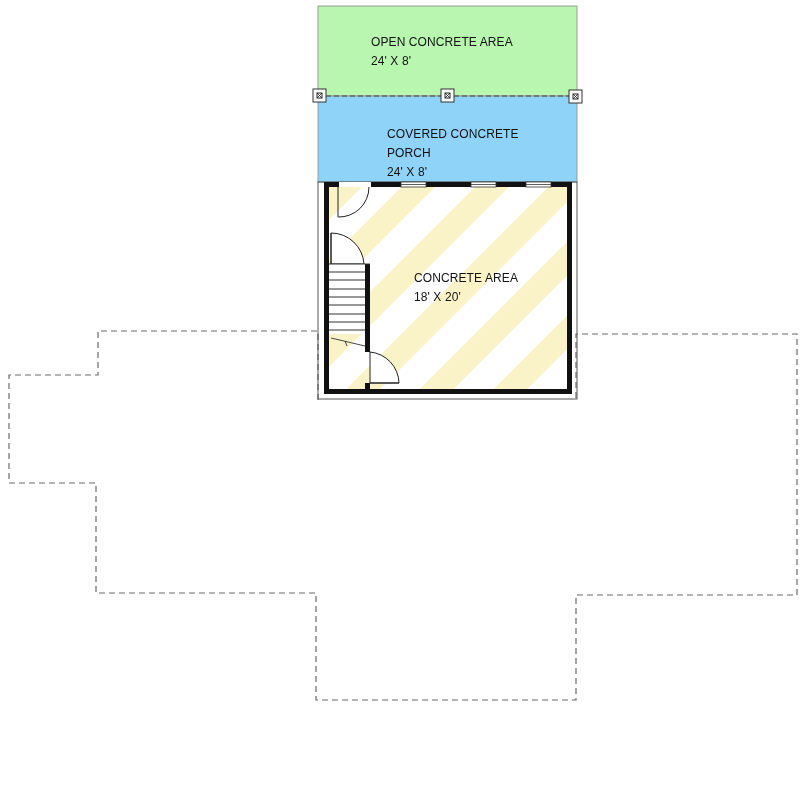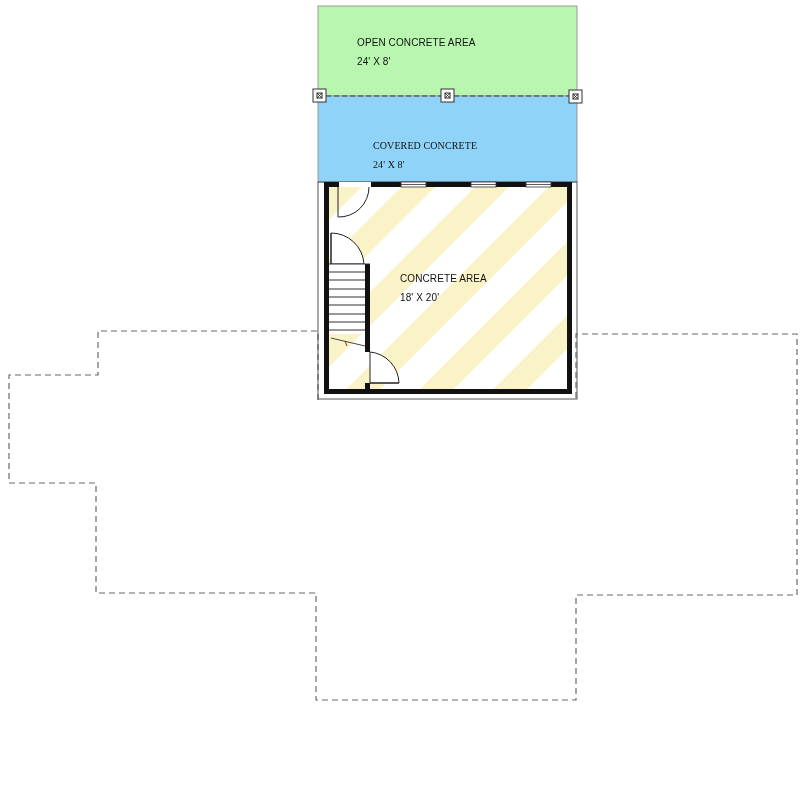--- a/index.html
+++ b/index.html
@@ -17,31 +17,32 @@
     #plan {
       position: absolute;
       left: 0;
       top: 0;
       width: 806px;
       height: 800px;
     }
     .room-label {
       position: absolute;
       font-family: "Liberation Sans", sans-serif;
-      font-size: 10px;
+      font-size: 12px;
       line-height: 19px;
       color: #111111;
       white-space: nowrap;
       letter-spacing: 0.1px;
+      margin-left: 14px;
     }
     .room-label span {
       display: block;
     }
     #label-open { left: 357px; top: 33px; }
-    #label-covered { left: 373px; top: 136px; font-family: Liberation Serif, serif; }
+    #label-covered { left: 373px; top: 125px; }
     #label-basement { left: 400px; top: 269px; }
   </style>
 </head>
 <body>
 
 <svg id="plan" viewBox="0 0 806 800" xmlns="http://www.w3.org/2000/svg">
   <defs>
     <pattern id="stripes" patternUnits="userSpaceOnUse" width="52" height="52" patternTransform="rotate(-45)">
       <rect x="0" y="0" width="52" height="52" fill="#ffffff"></rect>
       <rect x="0" y="0" width="52" height="24" fill="#fbf3c8"></rect>
@@ -153,19 +154,20 @@
   </g>
 </svg>
 
 <div id="label-open" class="room-label">
   <span>OPEN CONCRETE AREA</span>
   <span>24' X 8'</span>
 </div>
 
 <div id="label-covered" class="room-label">
   <span>COVERED CONCRETE</span>
+  <span>PORCH</span>
   <span>24' X 8'</span>
 </div>
 
 <div id="label-basement" class="room-label">
   <span>CONCRETE AREA</span>
   <span>18' X 20'</span>
 </div>
 
 </body></html>

